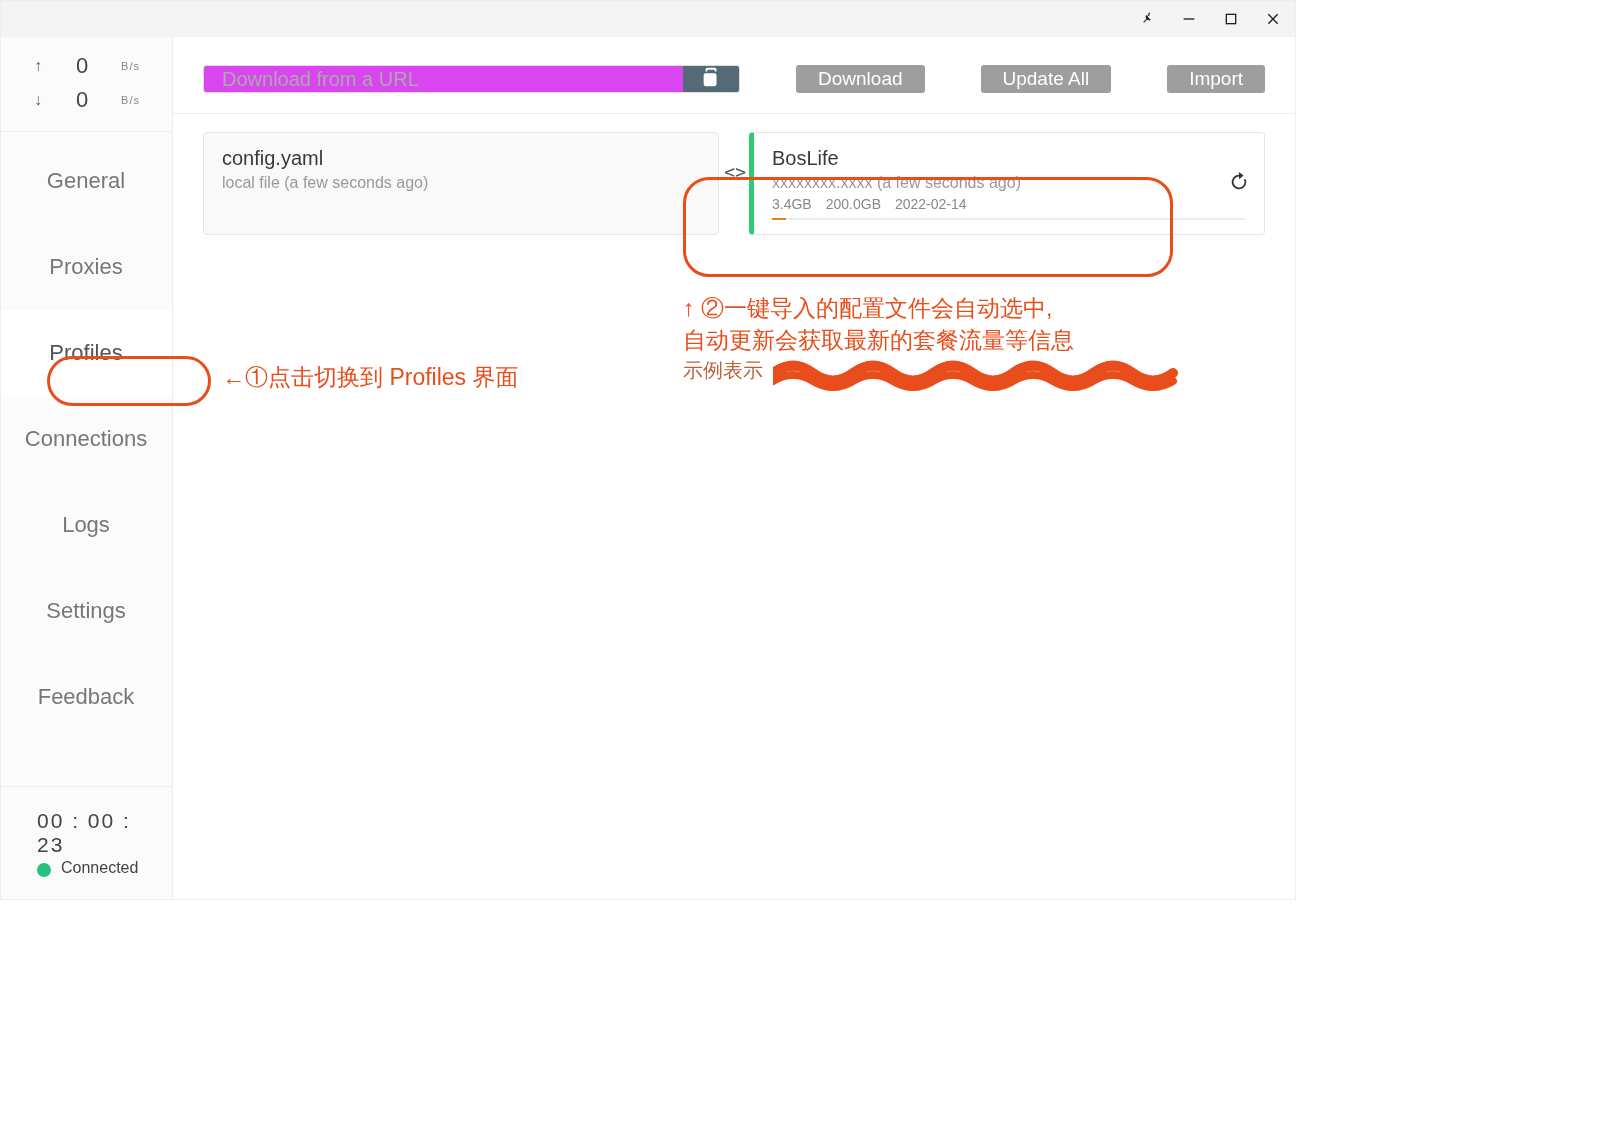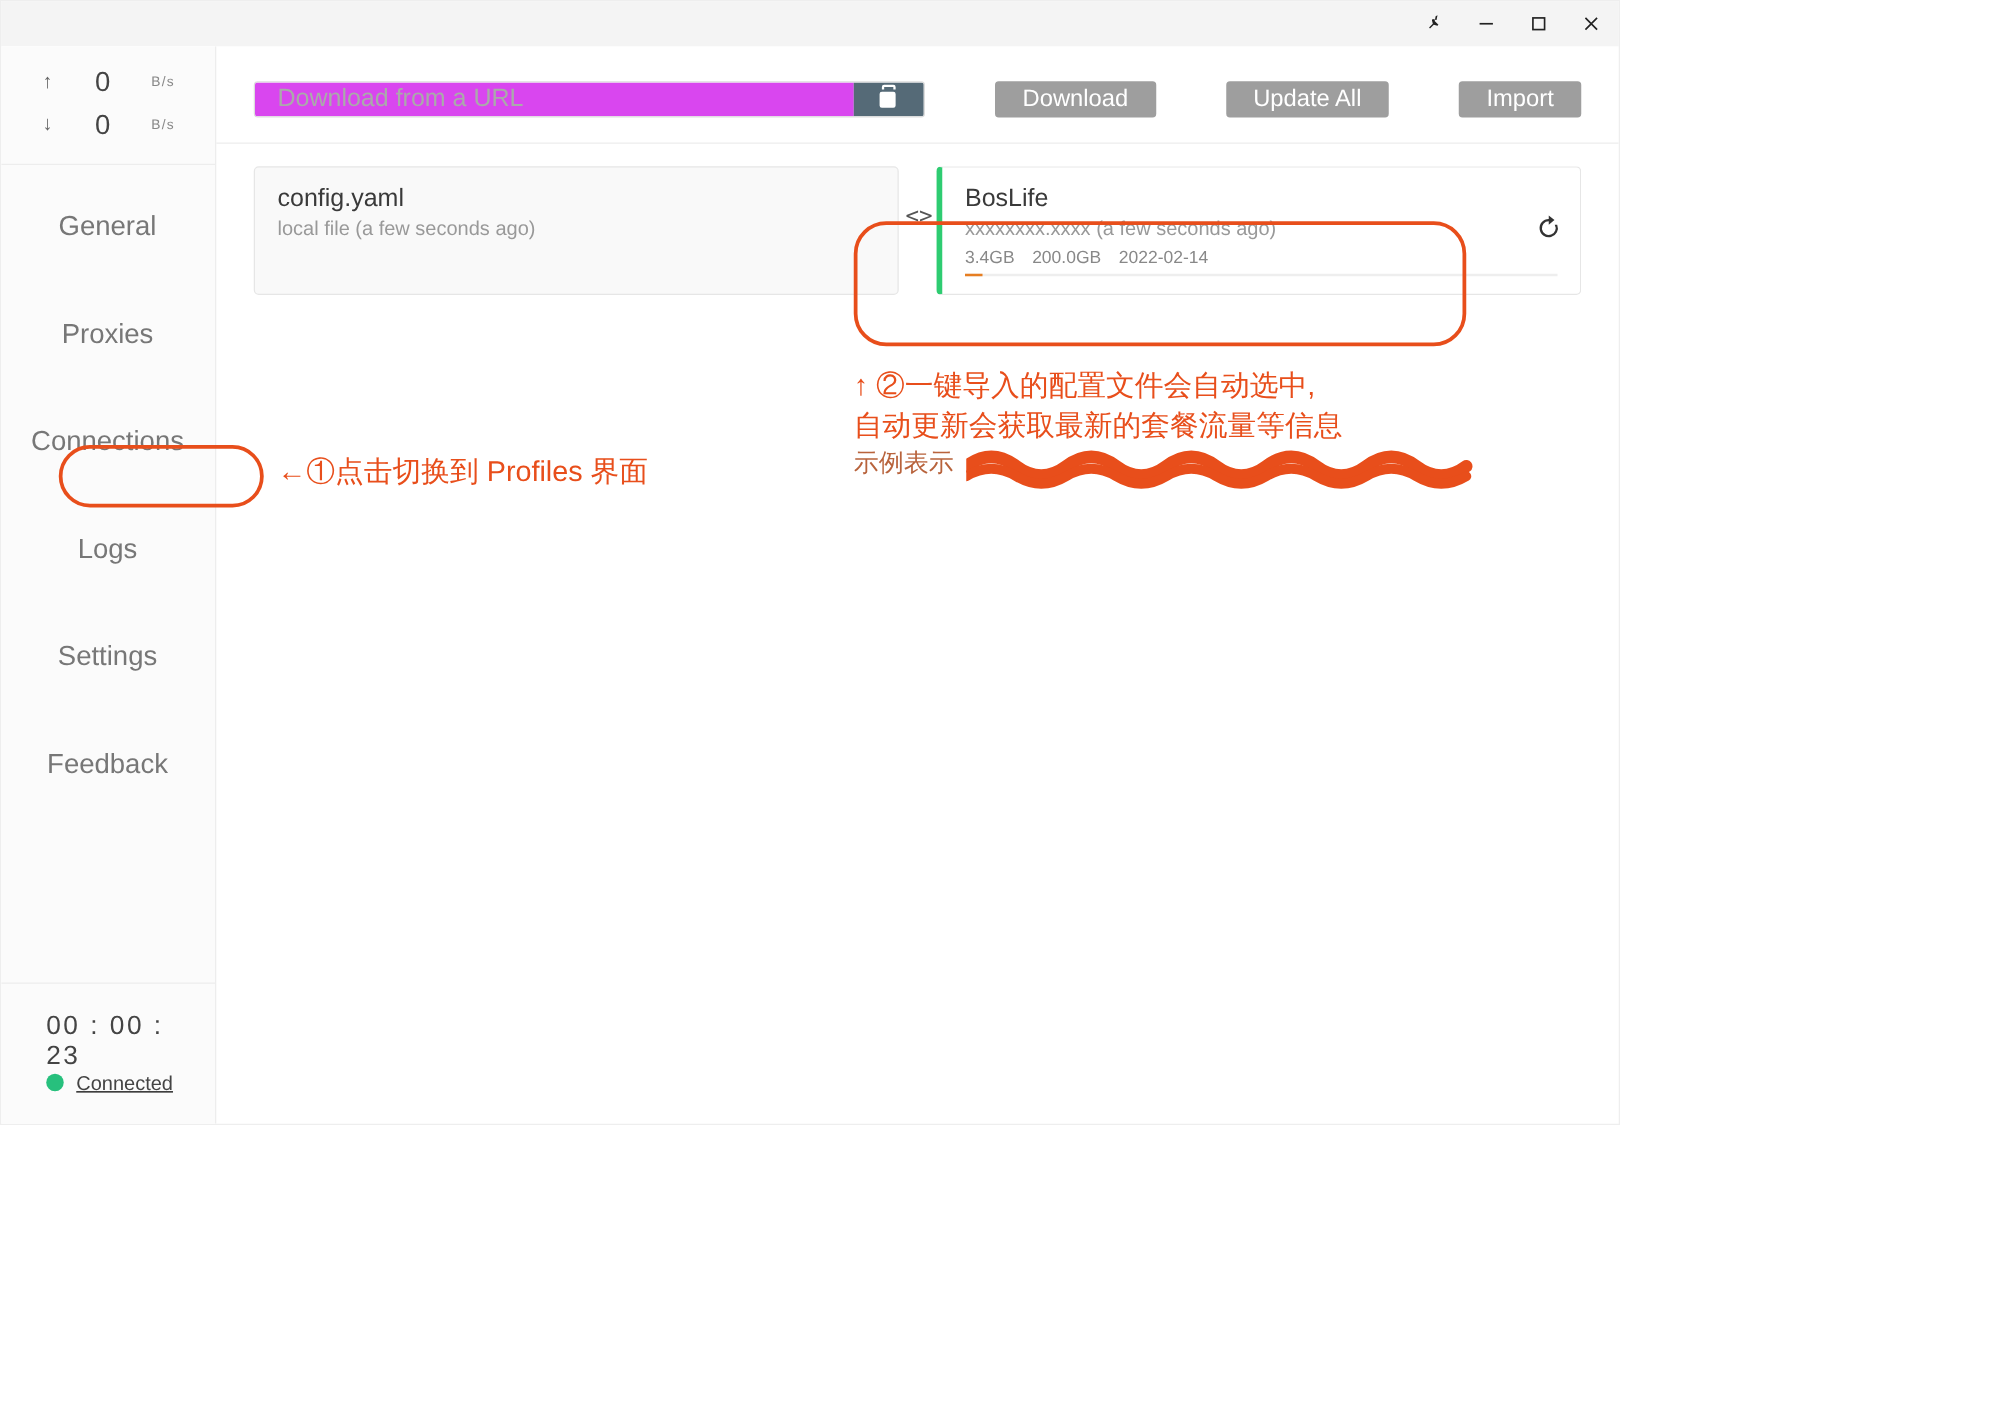--- a/index.html
+++ b/index.html
@@ -92,23 +92,22 @@
   padding: 22px 16px 22px 36px;
 }
 .uptime {
   font-size: 21px;
   color: #444;
   letter-spacing: 2px;
   margin-bottom: 2px;
 }
 .conn-row {
   display: flex;
-  align-items: flex-start;
+  align-items: flex-end;
   gap: 10px;
-  text-decoration: underline;
 }
 .dot {
   width: 14px;
   height: 14px;
   border-radius: 50%;
   background: #27c07d;
 }
 .conn-label { font-size: 16px; color: #444; }
 
 .main {
@@ -285,20 +284,21 @@
         <div class="speed-row">
           <span class="arrow">↓</span>
           <span class="val">0</span>
           <span class="unit">B/s</span>
         </div>
       </div>
 
       <div class="nav">
         <div class="nav-item">General</div>
         <div class="nav-item">Proxies</div>
+        <div class="nav-item active">Profiles</div>
         <div class="nav-item">Connections</div>
         <div class="nav-item">Logs</div>
         <div class="nav-item">Settings</div>
         <div class="nav-item">Feedback</div>
       </div>
 
       <div class="sidebar-bottom">
         <div class="uptime">00 : 00 : 23</div>
         <div class="conn-row">
           <div class="dot"></div>

